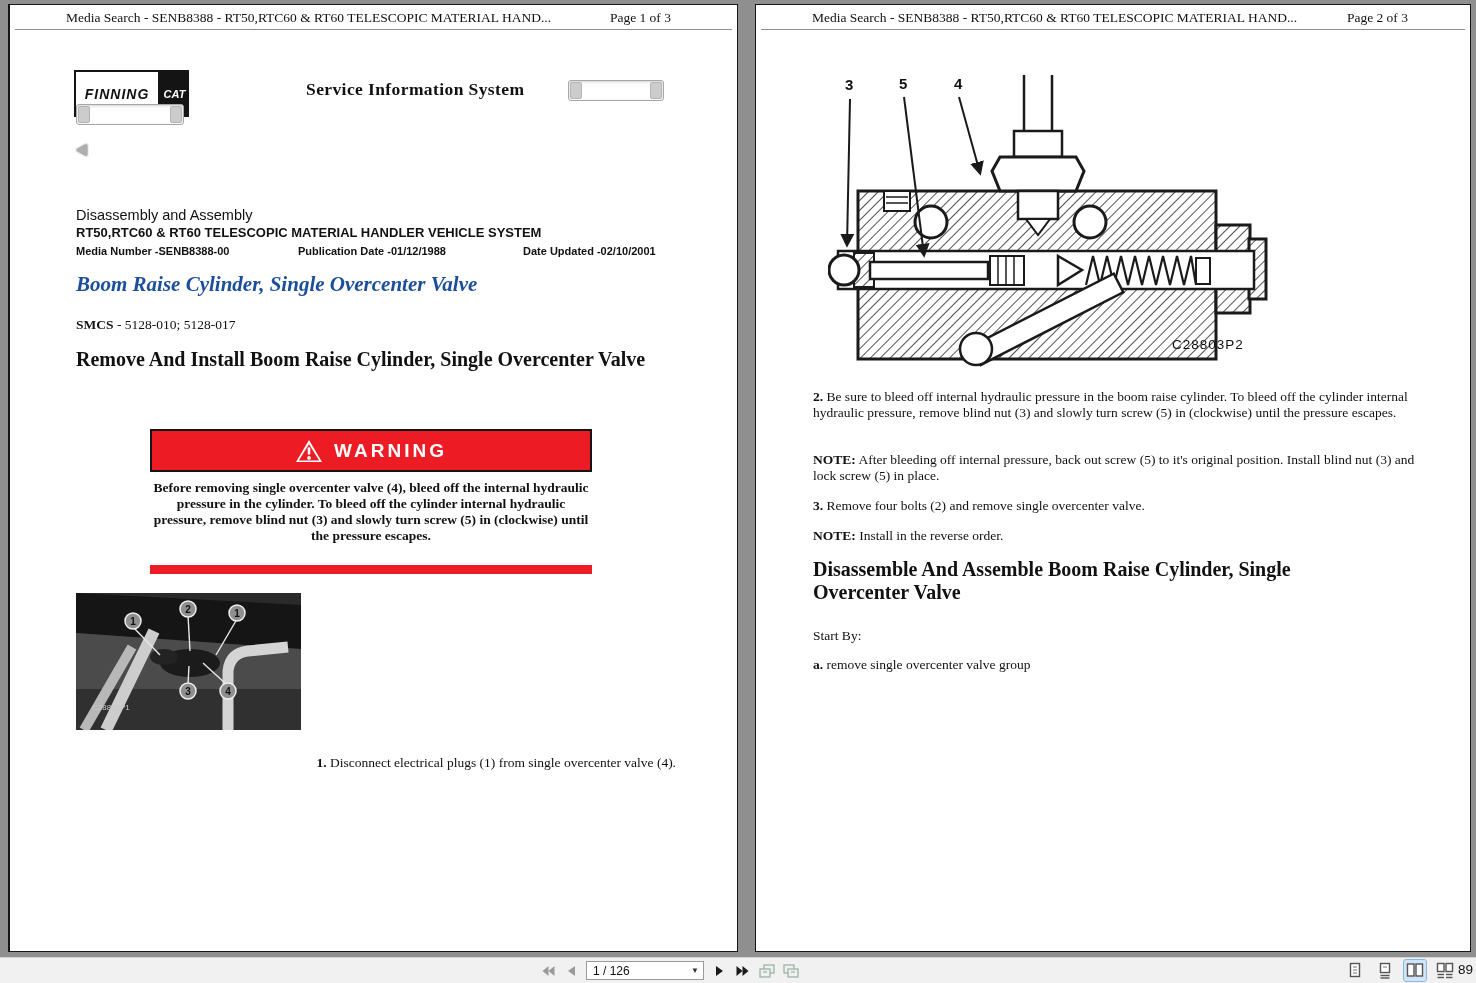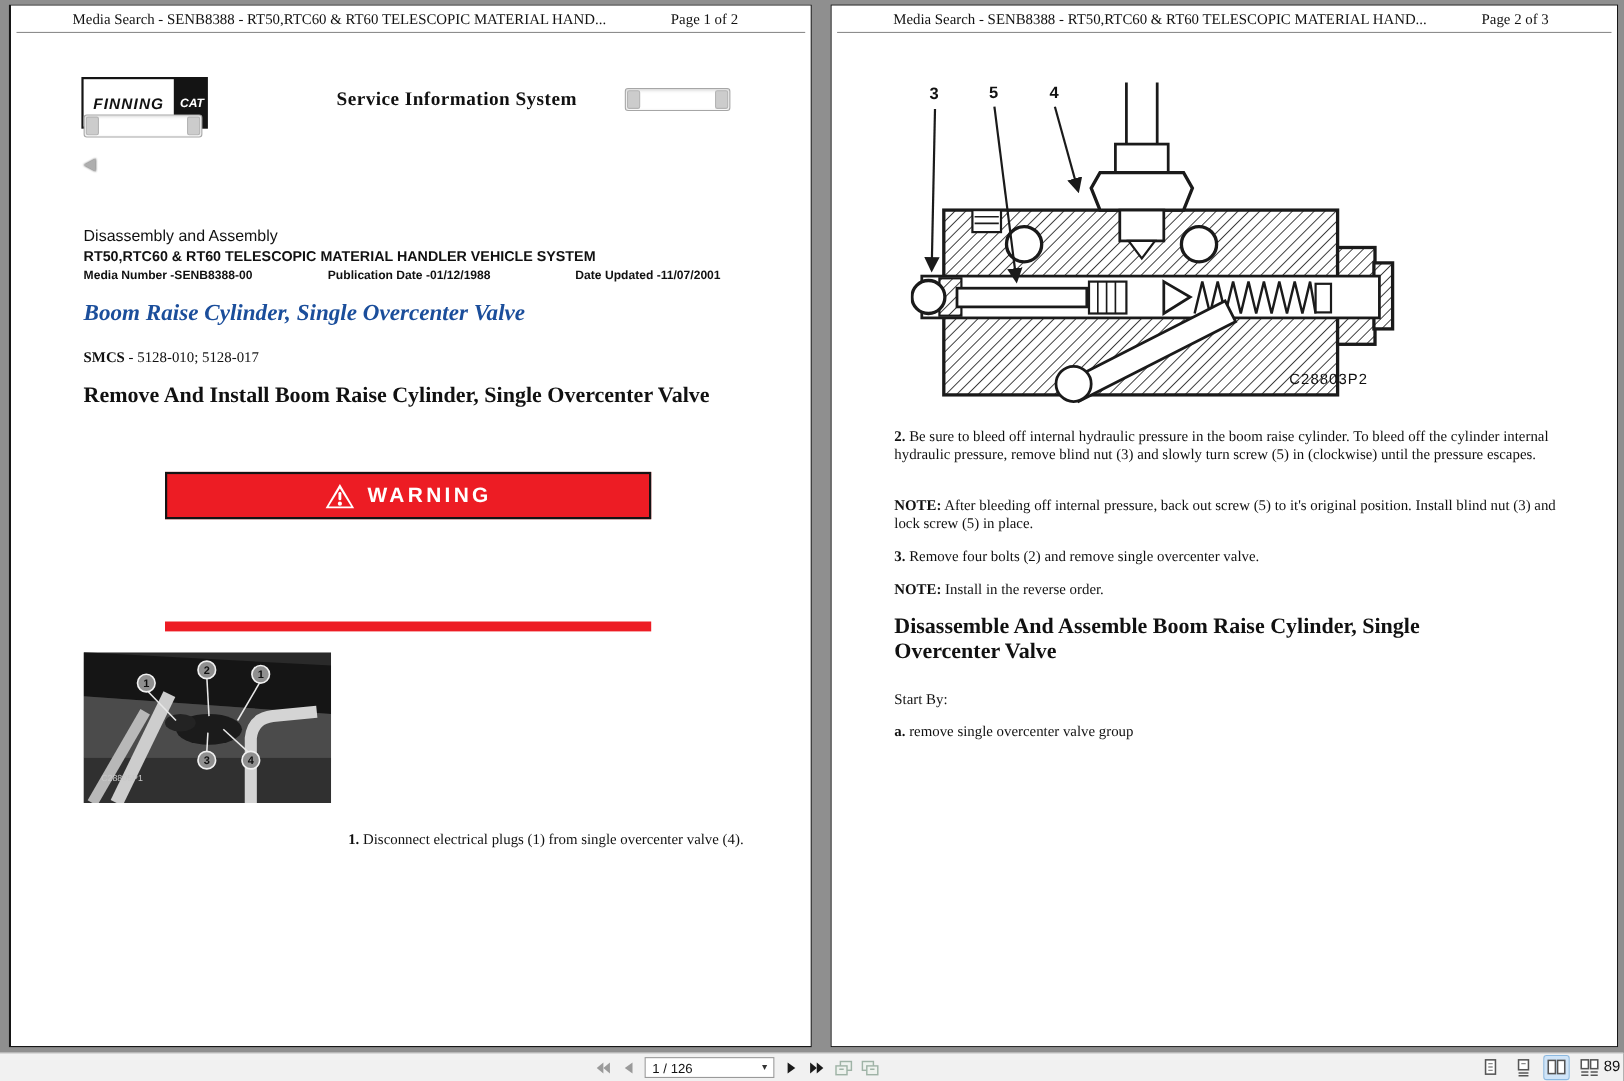--- a/index.html
+++ b/index.html
@@ -72,21 +72,21 @@
   .layicon{display:flex;align-items:center;justify-content:center;width:22px;height:21px;border-radius:2px;}
   .layicon.sel{background:#cfe4f8;outline:1px solid #8bb8e0;}
   .zoomtxt{position:absolute;right:3px;top:4px;font-family:"Liberation Sans",sans-serif;font-size:13.5px;}
 </style>
 </head>
 <body>
 
 <div class="page" id="left-page">
   <div class="page-hdr">
     <span class="t">Media Search - SENB8388 - RT50,RTC60 &amp; RT60 TELESCOPIC MATERIAL HAND...</span>
-    <span class="p">Page 1 of 2</span>
+    <span class="p">Page 1 of 3</span>
   </div>
   <div class="hdr-rule"></div>
 
   <div class="logo-row">
     <div class="finning-box">FINNING</div>
     <div class="cat-box">CAT</div>
   </div>
   <div class="sis-title">Service Information System</div>
 
   <div class="dropdown" id="dd-top">
@@ -98,38 +98,39 @@
     <span class="cap r"></span>
   </div>
 
   <span class="back-arrow"></span>
 
   <div class="doc-sec">Disassembly and Assembly</div>
   <div class="doc-model">RT50,RTC60 &amp; RT60 TELESCOPIC MATERIAL HANDLER VEHICLE SYSTEM</div>
   <div class="doc-meta">
     <span class="m1">Media Number -SENB8388-00</span>
     <span class="m2">Publication Date -01/12/1988</span>
-    <span class="m3">Date Updated -11/07/2001</span>
+    <span class="m3">Date Updated -02/10/2001</span>
   </div>
 
   <div class="topic-title">Boom Raise Cylinder, Single Overcenter Valve</div>
   <div class="smcs">
     <span class="b">SMCS</span><span> - 5128-010; 5128-017</span>
   </div>
   <div class="proc-title">Remove And Install Boom Raise Cylinder, Single Overcenter Valve</div>
 
   <div class="warn-box">
     <svg width="28" height="24" viewBox="0 0 28 24">
       <path d="M14,1 L27,23 L1,23 Z" fill="#ffffff"></path>
       <path d="M14,5.2 L24.2,21.4 L3.8,21.4 Z" fill="#ed1c24"></path>
       <rect x="12.7" y="8.2" width="2.6" height="7.6" rx="1.2" fill="#ffffff"></rect>
       <circle cx="14" cy="18.9" r="1.9" fill="#ffffff"></circle>
     </svg>
     <span class="wtxt">WARNING</span>
   </div>
+  <div class="warn-text">Before removing single overcenter valve (4), bleed off the internal hydraulic pressure in the cylinder. To bleed off the cylinder internal hydraulic pressure, remove blind nut (3) and slowly turn screw (5) in (clockwise) until the pressure escapes.</div>
   <div class="red-bar"></div>
 
   <svg class="photo" viewBox="0 0 225 137">
     <rect width="225" height="137" fill="#2a2a2a"></rect>
     <polygon points="0,0 225,12 225,56 0,40" fill="#151515"></polygon>
     <polygon points="0,40 225,56 225,100 0,96" fill="#4b4b4b"></polygon>
     <rect y="96" width="225" height="41" fill="#303030"></rect>
     <path d="M30,137 L78,38" stroke="#cdcdcd" stroke-width="12" fill="none"></path>
     <path d="M8,137 L56,54" stroke="#b8b8b8" stroke-width="10" fill="none"></path>
     <path d="M152,137 L152,78 Q154,60 172,58 L212,54" stroke="#d4d4d4" stroke-width="11" fill="none"></path>

